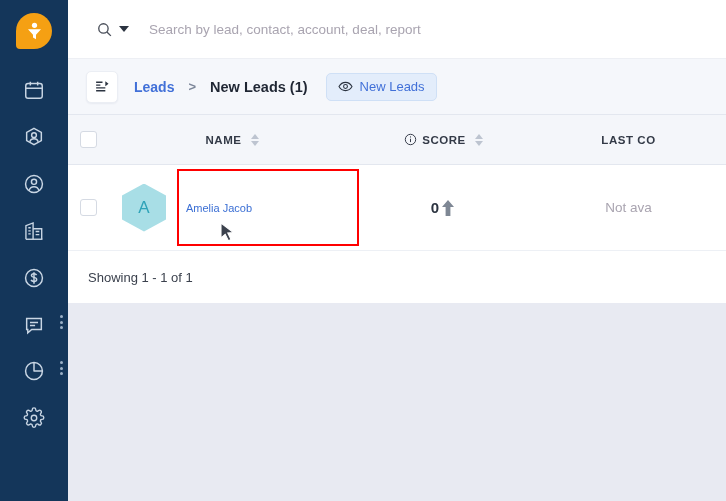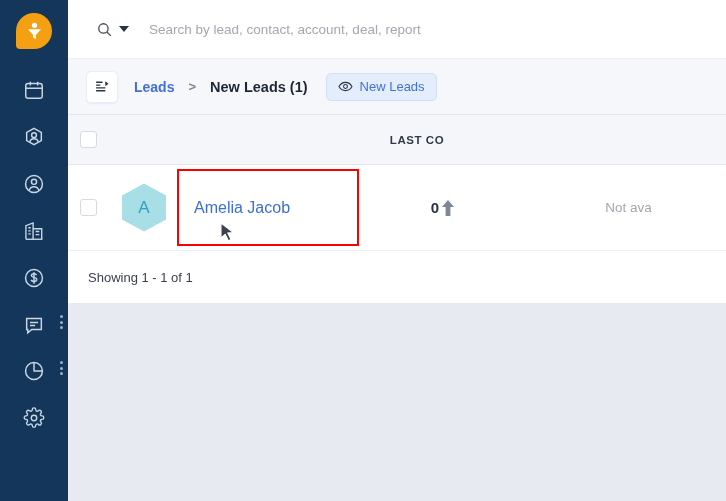--- a/index.html
+++ b/index.html
@@ -130,21 +130,21 @@
   .sorter i.dn { border-top: 5px solid #BDC4D0; }
   .info-ico { margin-right: 5px; display: inline-flex; color: #333A47; }
 
   .hex {
     width: 44px; height: 48px; flex: 0 0 44px;
     background: #A8DEE6;
     clip-path: polygon(50% 0%, 100% 25%, 100% 75%, 50% 100%, 0% 75%, 0% 25%);
     display: flex; align-items: center; justify-content: center;
     color: #2FA3B8; font-size: 17px;
   }
-  .lead-name { color: #3B6FD4; font-size: 16px; margin-left: 28px; }
+  .lead-name { color: #3B6FD4; font-size: 11px; margin-left: 20px; }
   .score-val { font-size: 15px; color: #2B3340; font-weight: 600; }
   .score-arrow { margin-left: 1px; display: inline-flex; }
   .stage-val { font-size: 13.5px; color: #3B414D; }
   .last-val { font-size: 13.5px; color: #A9A4B0; white-space: nowrap; }
 
   .showing {
     height: 52px; background: #FFFFFF;
     display: flex; align-items: center; padding-left: 20px;
     font-size: 13px; color: #3B414D;
   }
@@ -279,20 +279,41 @@
         <span>New Leads</span>
       </span>
     </div>
 
     <div class="table-wrap">
 
       <div class="thead">
         <div class="c-check">
           <span class="chk"></span>
         </div>
+        <div class="c-name" style="justify-content:center;padding-left:0">
+          <span class="th-txt">NAME</span>
+          <span class="sorter">
+              <i class="up"></i>
+              <i class="dn"></i>
+            </span>
+        </div>
+        <div class="c-score">
+          <span class="info-ico">
+            <svg width="13" height="13" viewBox="0 0 24 24" fill="none" stroke="currentColor" stroke-width="1.8">
+              <circle cx="12" cy="12" r="9.6"></circle>
+                <path d="M12 10.6v6.2"></path>
+                <circle cx="12" cy="7.2" r="1.05" fill="currentColor" stroke="none"></circle>
+            </svg>
+          </span>
+          <span class="th-txt">SCORE</span>
+          <span class="sorter">
+              <i class="up"></i>
+              <i class="dn"></i>
+            </span>
+        </div>
         <div class="c-last">
           <span class="th-txt">LAST CO</span>
         </div>
       </div>
 
       <div class="tbody-row">
         <div class="c-check">
           <span class="chk"></span>
         </div>
         <div class="c-name">

